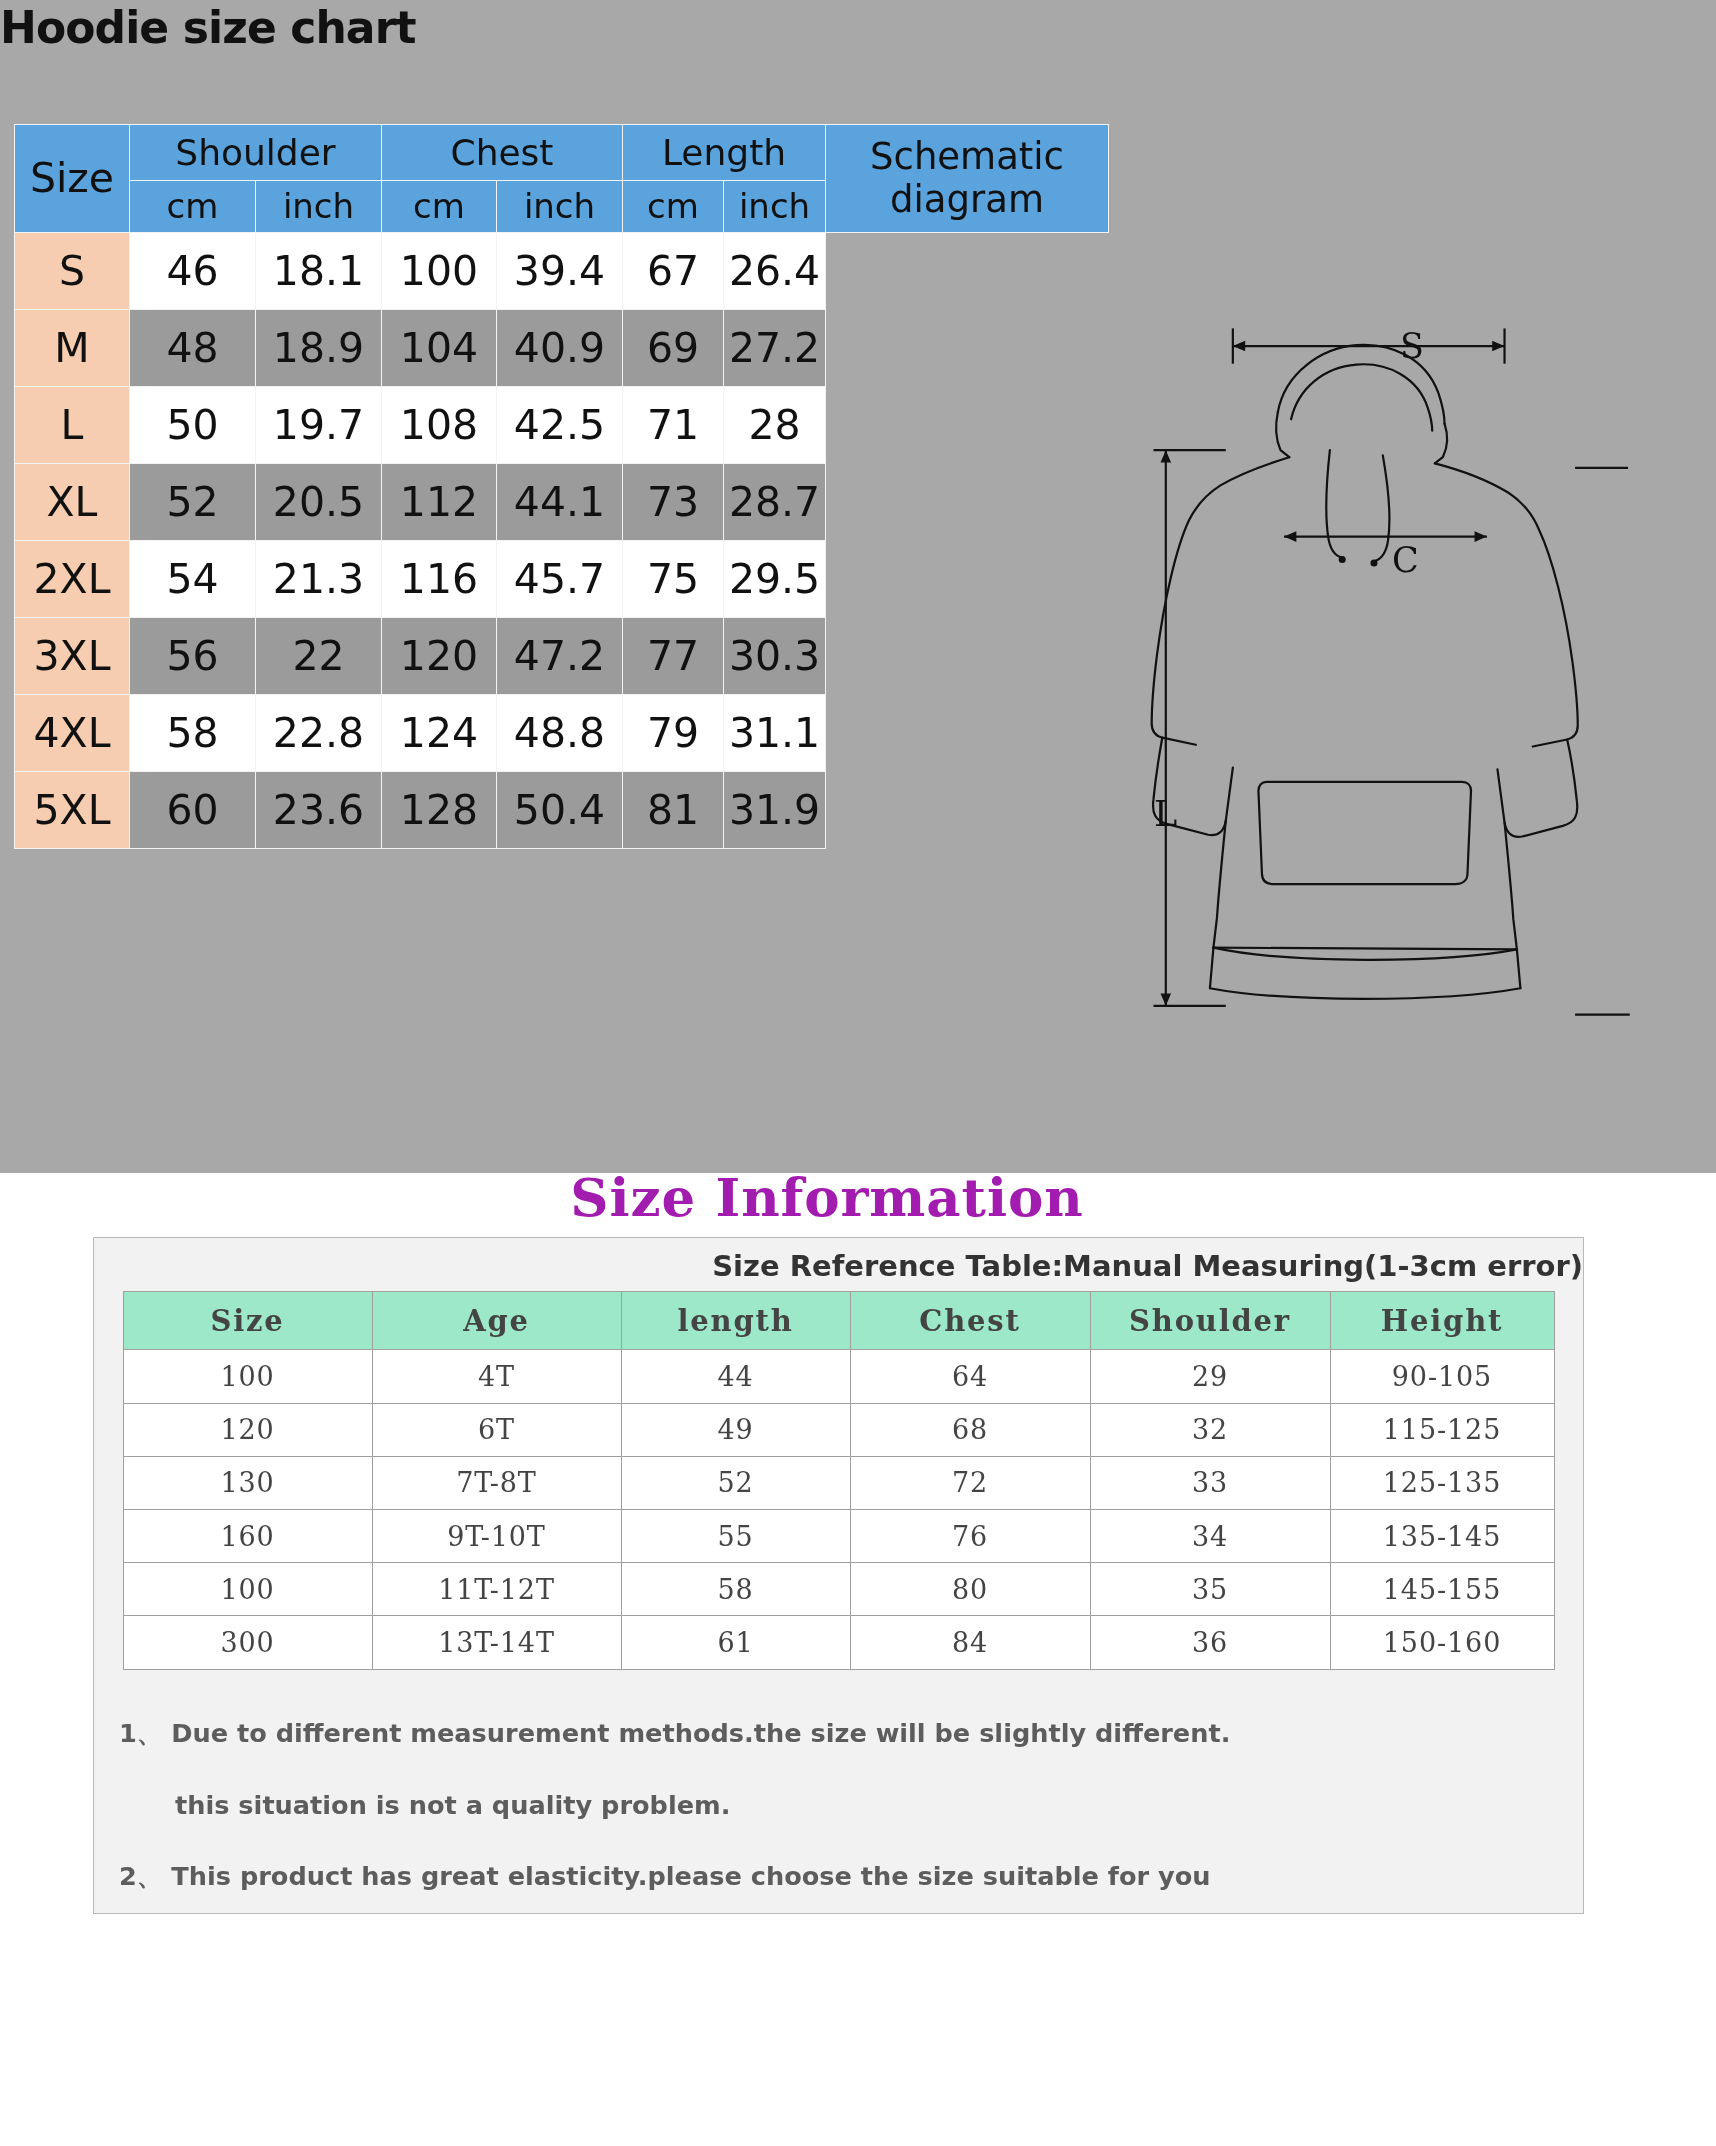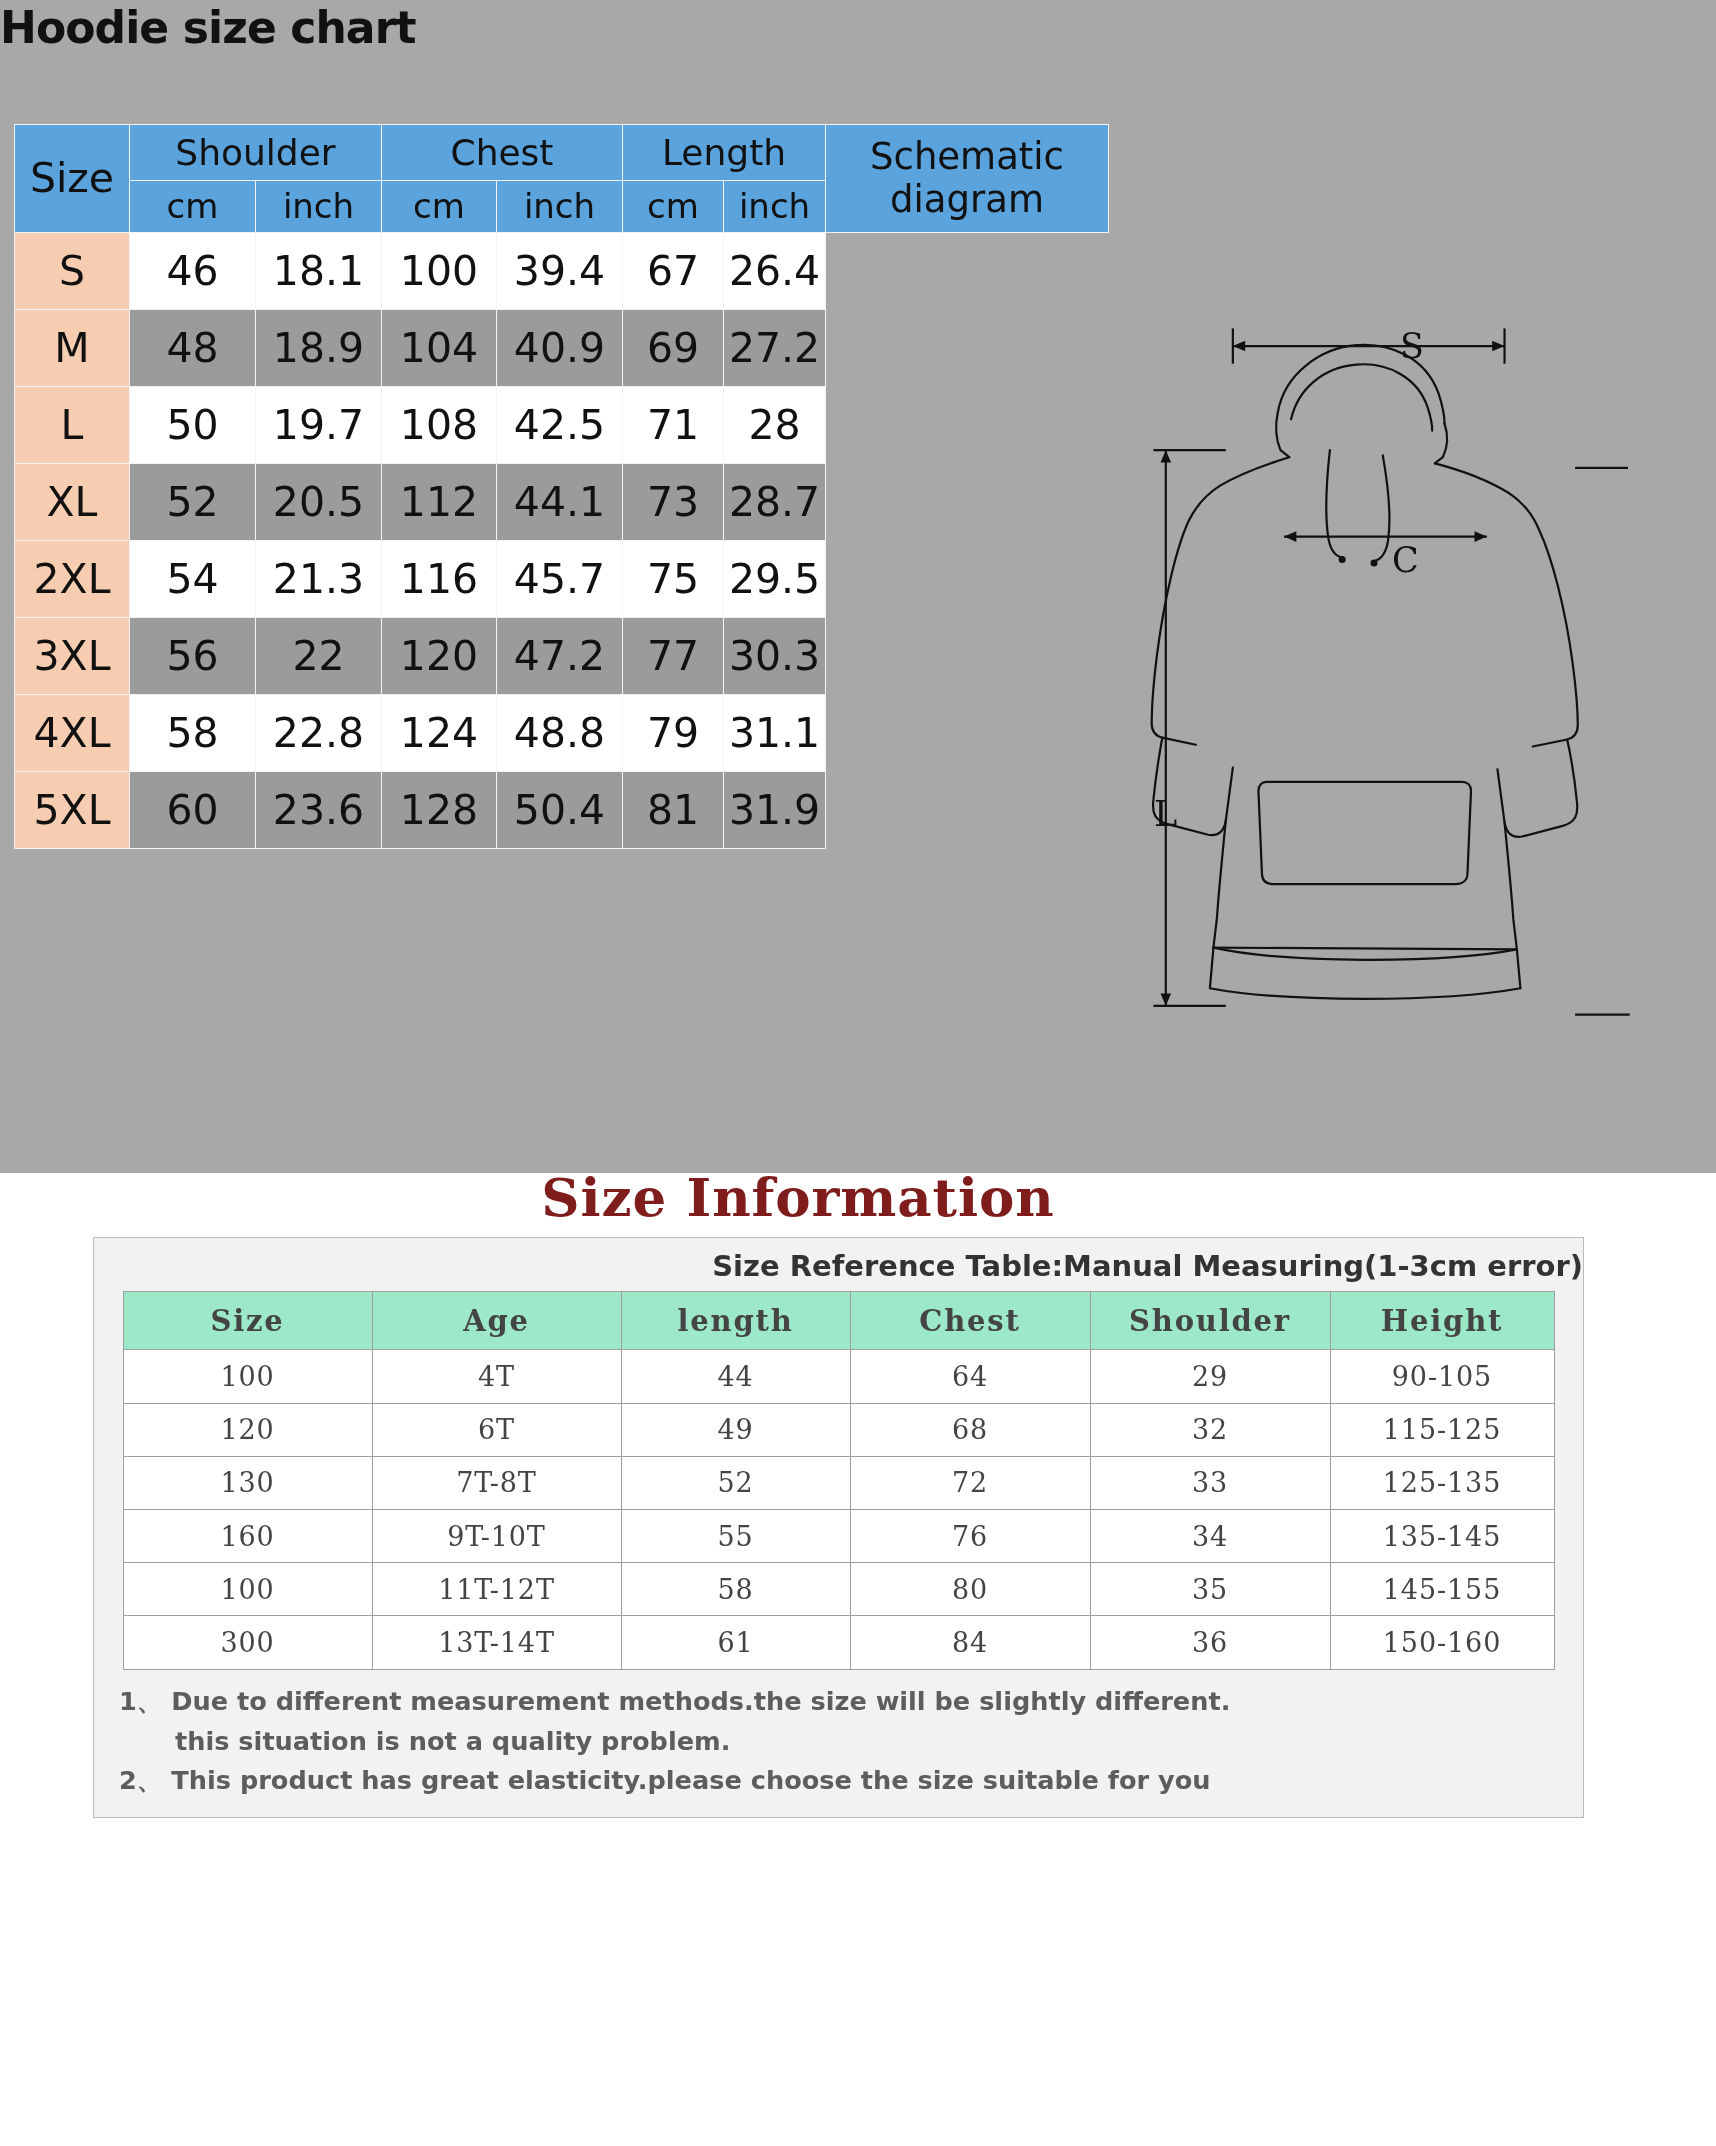--- a/index.html
+++ b/index.html
@@ -47,22 +47,23 @@
   .sz-cell{background:#f6cdb0;font-size:41px;padding:14px 0;}
   .row-white td{background:#ffffff;}
   .row-grey td{background:#9b9b9b;}
   .row-white .sz-cell,.row-grey .sz-cell{background:#f6cdb0;}
   .num{font-size:41px;padding:14px 0;}
 
   
   .size-info-title{
     position:absolute;left:0;top:1166px;width:1596px;text-align:center;
     font-family:"DejaVu Serif", serif;
-    font-size:53px;font-weight:bold;color:#7f1d1d;
+    font-size:53px;font-weight:bold;color:#a21caf;
     letter-spacing:0.9px;
+    padding-left:29px;
   }
   .ref-box{
     position:absolute;left:93px;top:1237px;width:1491px;
     border:1.8px solid #b9b9b9;
     background:#f2f2f2;
     box-sizing:border-box;
   }
   .ref-caption{
     text-align:right;
     font-family:"DejaVu Sans", sans-serif;
@@ -97,21 +98,21 @@
     letter-spacing:0.9px;
   }
   .ref-notes{
     padding:12.4px 8.8px 16px 25px;
     font-family:"DejaVu Sans", sans-serif;
     font-size:25.6px;
     font-weight:bold;
     color:#5d5d5d;
     line-height:1.55;
   }
-  .ref-notes .note-line{white-space:nowrap;}
+  .ref-notes .note-line{white-space:nowrap;margin-top:32px;}
   .note-indent{display:inline-block;width:56px;}
 </style>
 </head>
 <body>
 
 <div class="page">
 
   <div class="top-band"></div>
 
   <div class="chart-title">Hoodie size chart</div>

